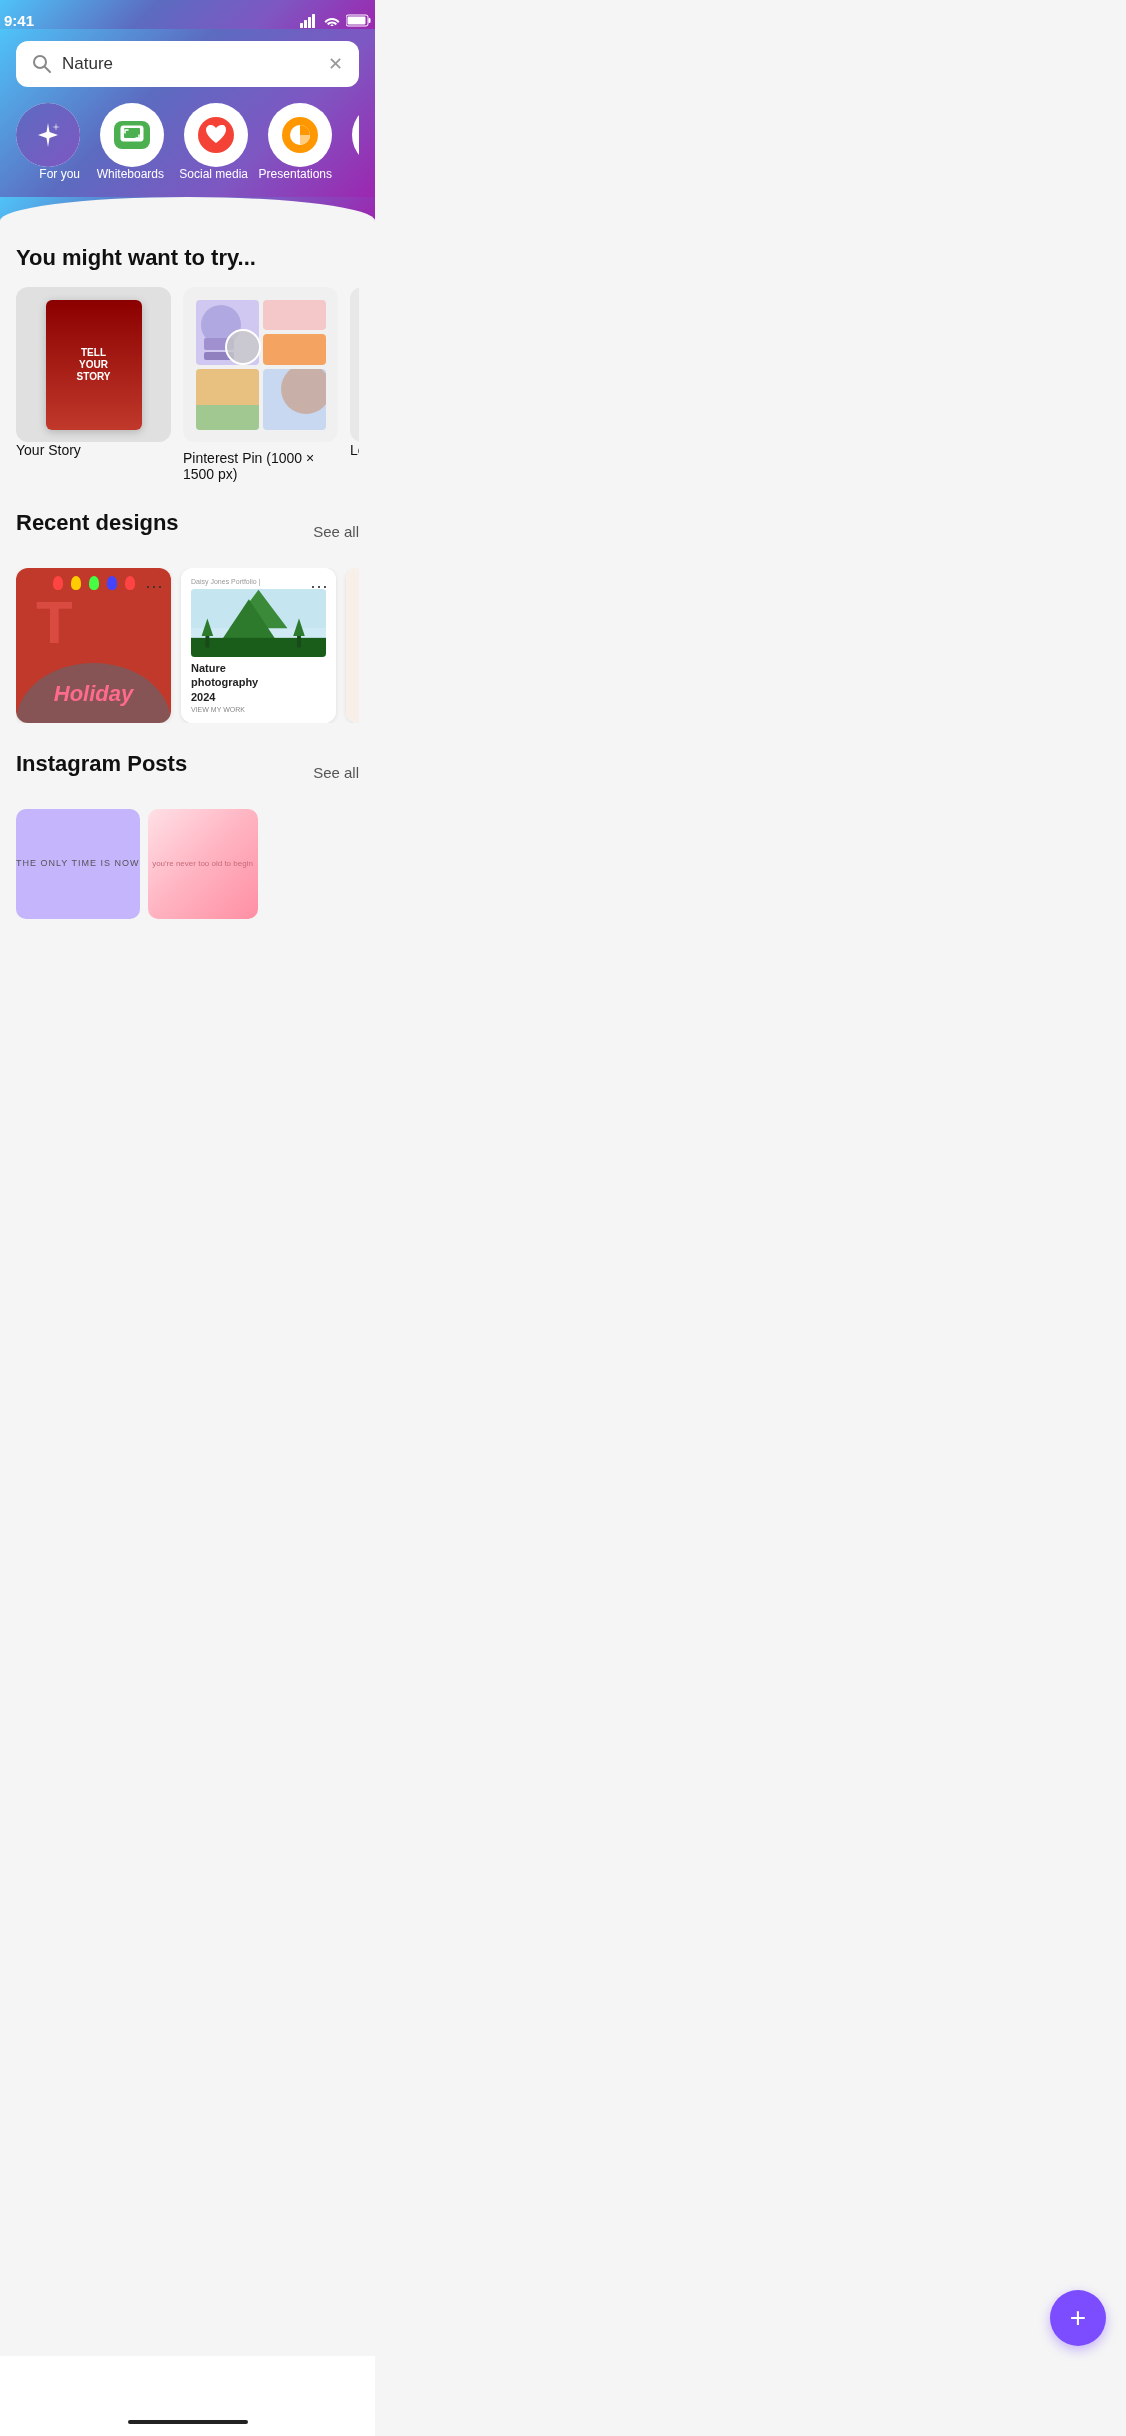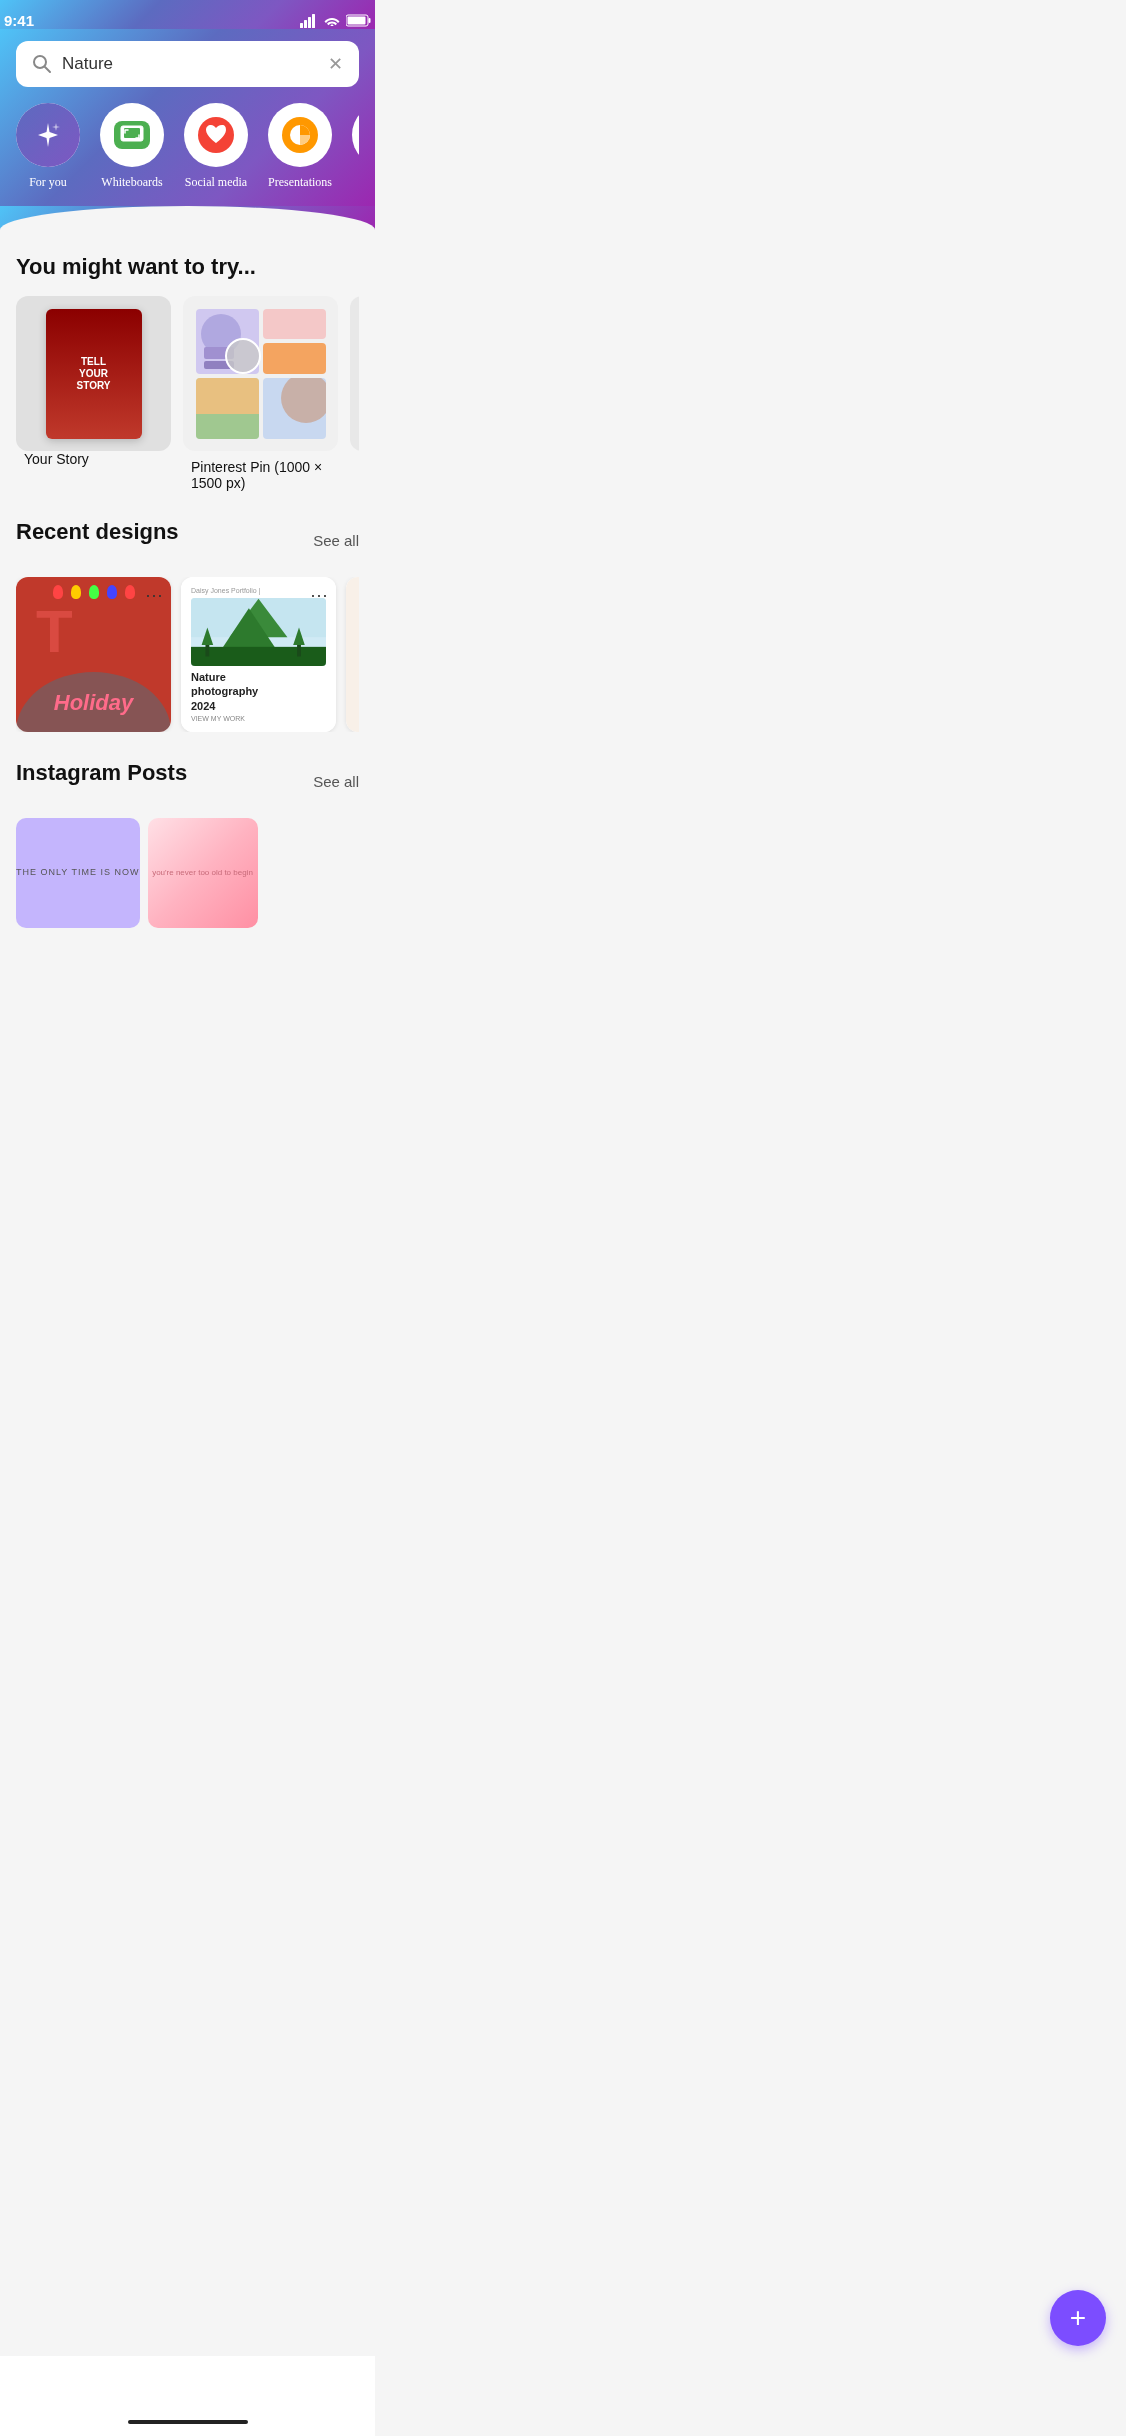--- a/index.html
+++ b/index.html
@@ -68,25 +68,23 @@
       display: flex;
       gap: 20px;
       overflow-x: auto;
       padding-bottom: 16px;
       scrollbar-width: none;
     }
     .categories::-webkit-scrollbar { display: none; }
     .category-item {
       display: flex;
       flex-direction: column;
-      align-items: center;
-      gap: 8px;
+      align-items: flex-end;
       cursor: pointer;
       min-width: 64px;
-      font-family: Liberation Serif, serif;
     }
     .category-icon {
       width: 64px;
       height: 64px;
       border-radius: 50%;
       background: white;
       display: flex;
       align-items: center;
       justify-content: center;
       font-size: 28px;
@@ -138,21 +136,20 @@
     }
     .try-cards::-webkit-scrollbar { display: none; }
     .try-card {
       min-width: 155px;
       cursor: pointer;
     }
     .try-card-label {
       font-size: 14px;
       font-weight: 500;
       color: #111;
-      margin-left: 8px;
     }
 
     
     .story-mockup {
       width: 96px;
       height: 130px;
       background: linear-gradient(180deg, #8b0000 0%, #c0392b 100%);
       border-radius: 6px;
       display: flex;
       flex-direction: column;

